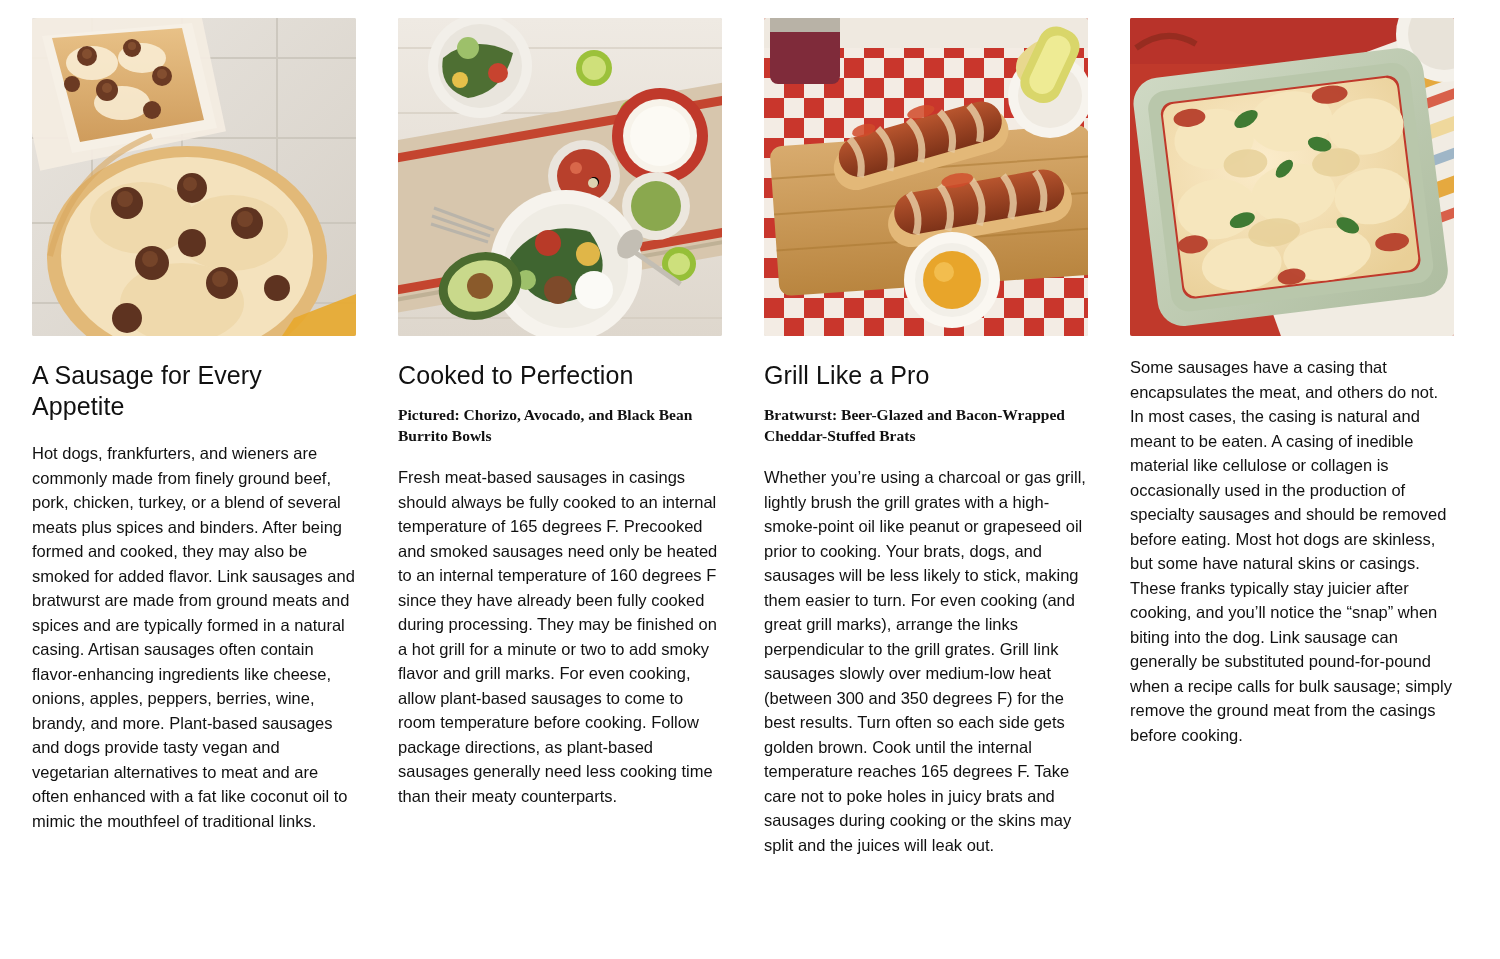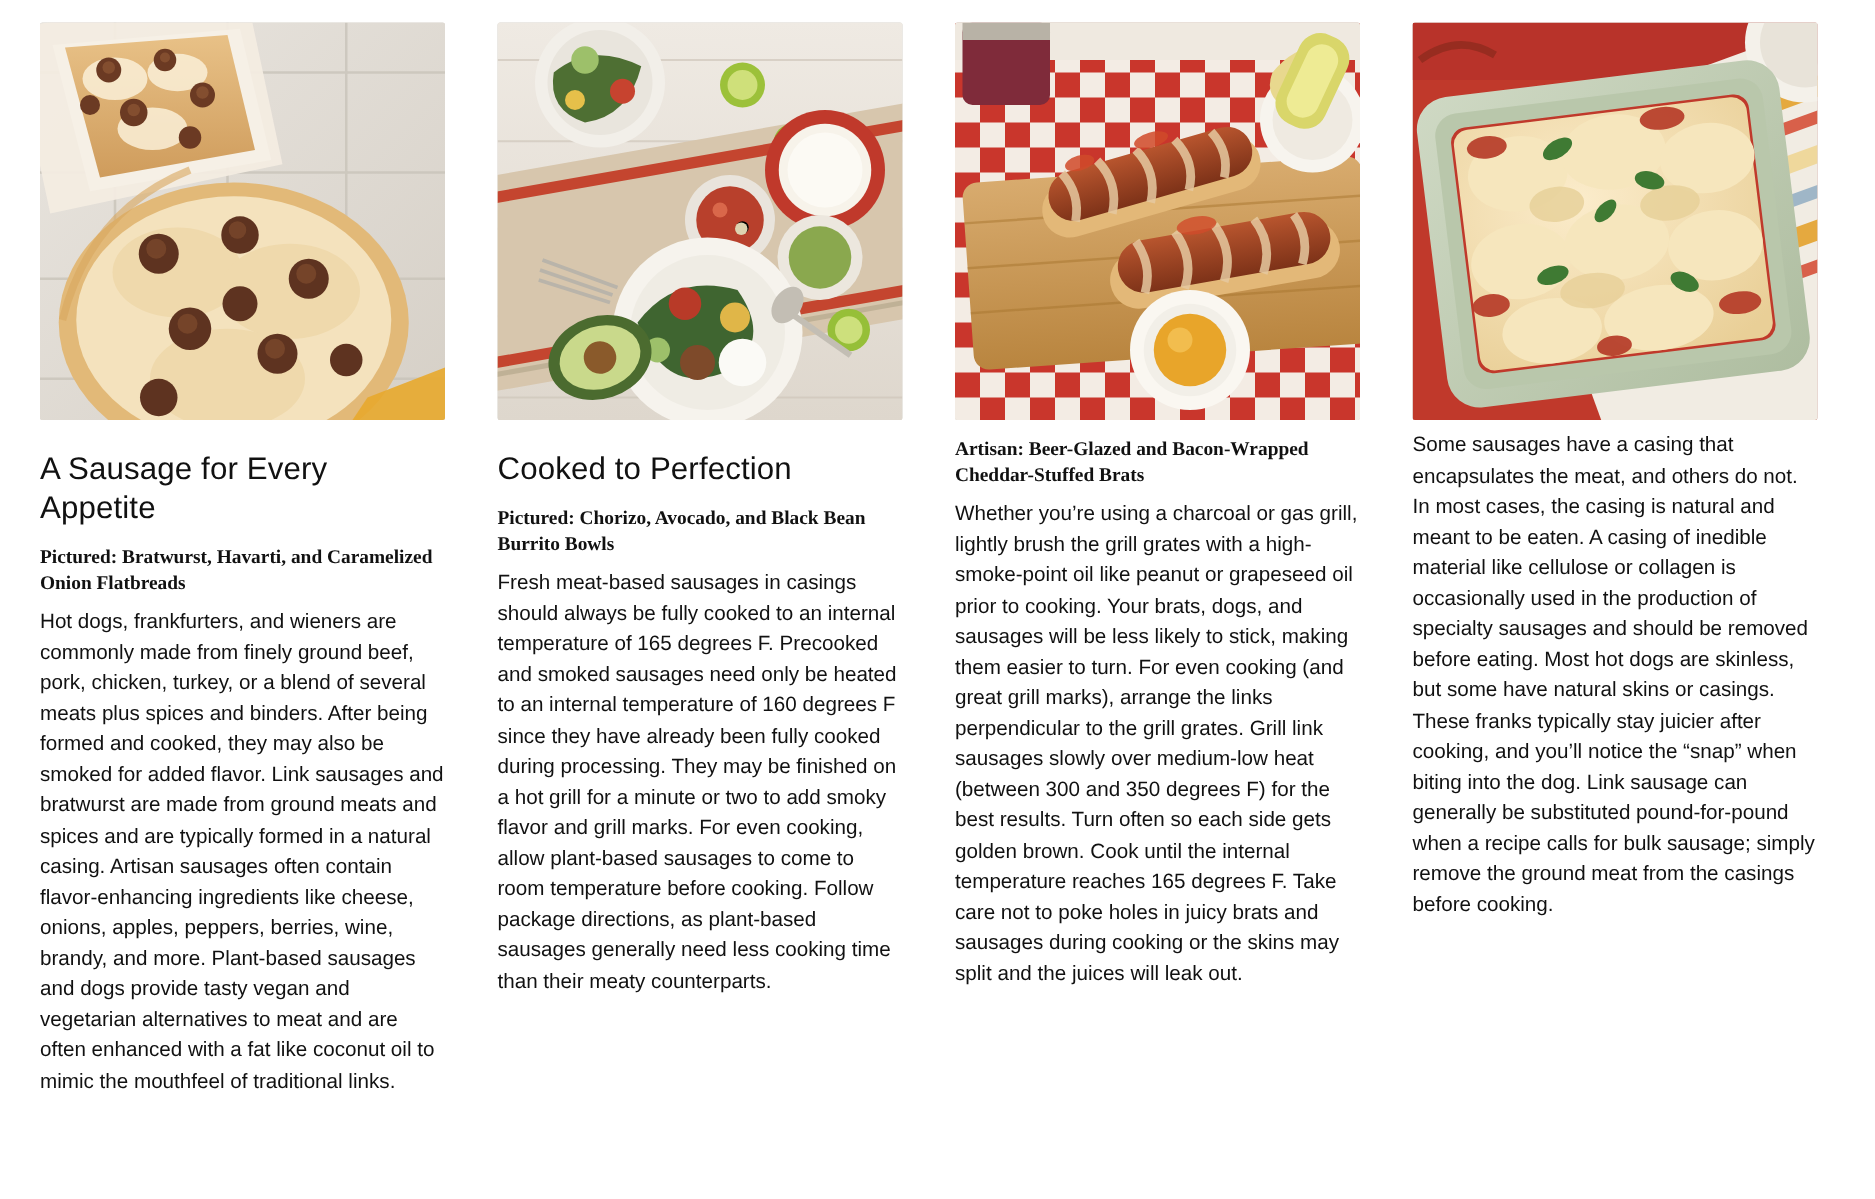--- a/index.html
+++ b/index.html
@@ -47,21 +47,21 @@
     font-size: 15.5px;
     line-height: 21px;
     font-weight: bold;
     margin: 13px 0 0 0;
     color: #111111;
     font-family: Liberation Serif, serif;
   }
   .body-text {
     font-size: 16.5px;
     line-height: 24.5px;
-    margin: 8px 0 0 0;
+    margin: 19px 0 0 0;
     color: #111111;
   }
 </style>
 </head>
 <body>
 
 <div class="page">
 
   <div class="column">
     <div class="photo">
@@ -131,21 +131,20 @@
             <circle cx="213" cy="201" r="8"></circle>
               <circle cx="118" cy="241" r="8"></circle>
             <circle cx="188" cy="261" r="8"></circle>
           </g>
           <path d="M18 238 Q40 150 120 118" stroke="#d9a75e" stroke-width="6" fill="none" opacity=".6"></path>
         </g>
         <path d="M262 300 L324 276 L324 318 L250 318 Z" fill="#e8a82c" opacity="0.9"></path>
       </svg>
     </div>
     <h2 class="card-title">A Sausage for Every Appetite</h2>
-    <p class="pictured">Pictured: Bratwurst, Havarti, and Caramelized Onion Flatbreads</p>
     <p class="body-text">Hot dogs, frankfurters, and wieners are commonly made from finely ground beef, pork, chicken, turkey, or a blend of several meats plus spices and binders. After being formed and cooked, they may also be smoked for added flavor. Link sausages and bratwurst are made from ground meats and spices and are typically formed in a natural casing. Artisan sausages often contain flavor-enhancing ingredients like cheese, onions, apples, peppers, berries, wine, brandy, and more. Plant-based sausages and dogs provide tasty vegan and vegetarian alternatives to meat and are often enhanced with a fat like coconut oil to mimic the mouthfeel of traditional links.</p>
   </div>
 
   <div class="column">
     <div class="photo">
       <svg viewBox="0 0 324 318" preserveAspectRatio="xMidYMid slice" aria-hidden="true">
         <defs>
           <linearGradient id="wood2" x1="0" y1="0" x2="0" y2="1">
             <stop offset="0" stop-color="#efeae3"></stop>
               <stop offset="1" stop-color="#ded7cd"></stop>
@@ -303,21 +302,22 @@
           <circle cx="188" cy="262" r="29" fill="#e8a52a"></circle>
           <circle cx="180" cy="254" r="10" fill="#f2bd4e"></circle>
         </g>
 
         <g transform="rotate(25 288 40)">
           <rect x="268" y="8" width="42" height="78" rx="18" fill="#d9d66a"></rect>
           <rect x="276" y="16" width="26" height="62" rx="13" fill="#eeeb94"></rect>
         </g>
       </svg>
     </div>
-    <p class="pictured">Artisan: Beer-Glazed and Bacon-Wrapped Cheddar-Stuffed Brats</p>
+    <h2 class="card-title">Grill Like a Pro</h2>
+    <p class="pictured">Bratwurst: Beer-Glazed and Bacon-Wrapped Cheddar-Stuffed Brats</p>
     <p class="body-text">Whether you’re using a charcoal or gas grill, lightly brush the grill grates with a high-smoke-point oil like peanut or grapeseed oil prior to cooking. Your brats, dogs, and sausages will be less likely to stick, making them easier to turn. For even cooking (and great grill marks), arrange the links perpendicular to the grill grates. Grill link sausages slowly over medium-low heat (between 300 and 350 degrees F) for the best results. Turn often so each side gets golden brown. Cook until the internal temperature reaches 165 degrees F. Take care not to poke holes in juicy brats and sausages during cooking or the skins may split and the juices will leak out.</p>
   </div>
 
   <div class="column">
     <div class="photo">
       <svg viewBox="0 0 324 318" preserveAspectRatio="xMidYMid slice" aria-hidden="true">
         <defs>
           <linearGradient id="dishg" x1="0" y1="0" x2="1" y2="1">
             <stop offset="0" stop-color="#cfd9c4"></stop>
               <stop offset="1" stop-color="#aebda0"></stop>

